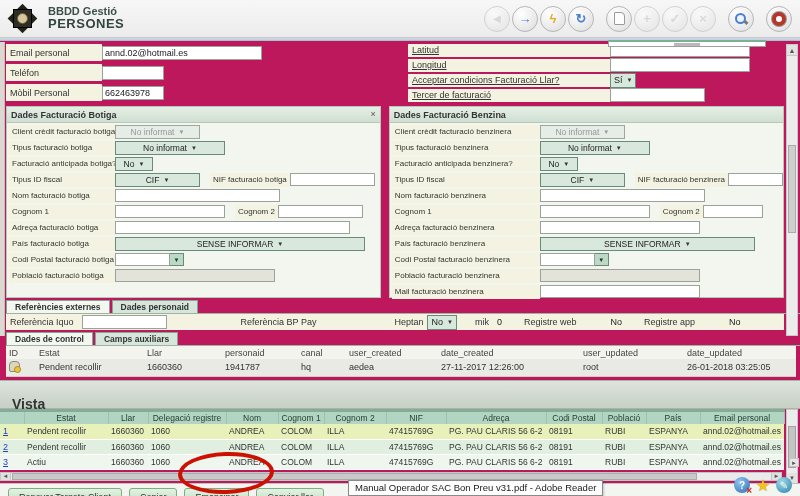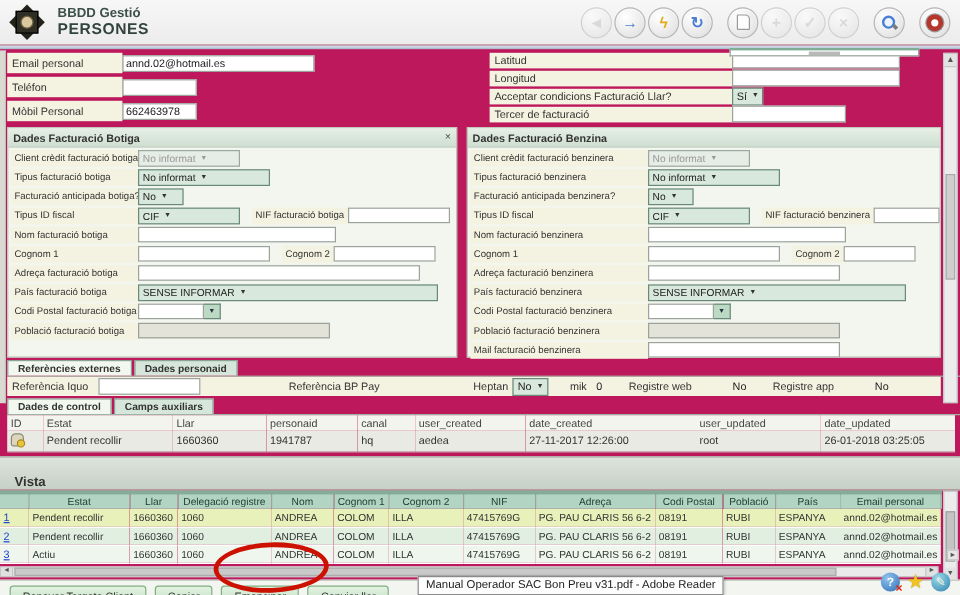--- a/index.html
+++ b/index.html
@@ -28,36 +28,36 @@
   .mag { position:relative; width:14px; height:14px; display:inline-block; }
   .mag::before { content:""; position:absolute; left:1px; top:1px; width:7px; height:7px; border:2px solid #4a7fd4; border-radius:50%; background:#eef4ff; }
   .mag::after { content:""; position:absolute; left:10px; top:9px; width:4px; height:3px; background:#7a7a7a; transform:rotate(45deg); }
   .ring { width:14px; height:14px; border-radius:50%; border:4px solid #b5362a; background:#fff; display:inline-block; box-shadow:0 0 0 1px #999; }
   .hdrsep { height:3px; background:linear-gradient(#cfdbe8,#bfcfdf); border-bottom:1px solid #aebecd; }
 
   
   .flabel { background:#f4f3e1; color:#333; font-size:9px; padding:0 4px; display:inline-flex; align-items:center; height:100%; flex:0 0 auto; overflow:hidden; white-space:nowrap; }
   .ibox { height:14px; border:1px solid #9aa29a; background:#fff; font-family:"Liberation Sans",sans-serif; font-size:9px; padding:0 2px; color:#222; }
   .ibox.dis { background:#e3e3d9; }
-  .sel { height:15px; background:#d8e8dc; border:1px solid #69897a; display:inline-flex; align-items:center; justify-content:flex-start; font-size:9px; color:#222; padding:0 3px; cursor:pointer; flex:0 0 auto; }
+  .sel { height:15px; background:#d8e8dc; border:1px solid #69897a; display:inline-flex; align-items:center; justify-content:center; font-size:9px; color:#222; padding:0 3px; cursor:pointer; flex:0 0 auto; }
   .sel .sa { font-style:normal; font-size:6px; color:#333; margin-left:4px; }
   .sel.dis { background:#e6ece6; border-color:#9aa89e; color:#999; }
   .sel.dis .sa { color:#999; }
 
   .leftrail { position:absolute; left:0; top:42px; width:5px; height:294px; background:#dadad2; border-right:1px solid #c2c2ba; }
 
   
   .topform { position:relative; display:flex; padding:2px 0 0 6px; height:62px; }
   .tf-left { width:394px; }
   .tf-right { position:relative; width:380px; margin-left:8px; }
   .frow { display:flex; align-items:center; height:19px; margin-bottom:1px; }
   .frow .flabel { height:17px; }
   .tf-left .flabel { width:96px; }
   .tf-right .frow { height:14px; margin-bottom:1px; }
-  .tf-right .flabel { width:202px; height:13px; }
+  .tf-right .flabel { width:202px; height:13px;text-decoration:underline; }
   .w160{width:160px}.w140{width:140px}.w95{width:95px}.w62{width:62px}.w85{width:85px}
   .partialfield { position:absolute; right:22px; top:-3px; width:158px; height:7px; background:#fff; border:1px solid #9aa29a; border-top:2px solid #7fae96; }
   .partialfield i { display:block; margin:1px auto 0; width:26px; height:3px; background:#b9b9b9; }
 
   
   .vscroll1 { position:absolute; right:2px; top:44px; width:12px; height:292px; background:#ececec; border:1px solid #c8c8c8; }
   .vscroll1 .arr { display:block; height:11px; text-align:center; font-size:7px; color:#555; background:#e2e2e2; border-bottom:1px solid #c8c8c8; line-height:11px; cursor:pointer; }
   .vscroll1 .thumb { position:absolute; top:100px; left:1px; width:8px; height:88px; background:#cfcfcf; border:1px solid #aaa; }
 
   
@@ -91,21 +91,21 @@
   .sp1{margin-left:70px}.sp3{margin-left:14px}.sp4{margin-left:26px}
 
   
   .ctab { width:790px; margin-left:6px; border-collapse:collapse; table-layout:fixed; }
   .ctab th { font-size:9px; font-weight:normal; color:#444; text-align:left; background:#f3f4ee; height:13px; padding:0 3px; overflow:hidden; white-space:nowrap; }
   .ctab td { font-size:9px; color:#333; background:#e9eae3; height:17px; padding:0 3px; border-bottom:1px solid #cfcfc7; overflow:hidden; white-space:nowrap; }
   .dbicon { position:relative; width:11px; height:11px; background:#ddd6bd; border:1px solid #8a8a7a; border-radius:4px 4px 2px 2px; display:inline-block; }
   .dbicon::after { content:""; position:absolute; right:-2px; bottom:-2px; width:5px; height:5px; border-radius:50%; background:#e8c53a; border:1px solid #a88a20; }
 
   
-  .vistabar { height:29px; margin-top:3px; background:linear-gradient(#dde4dc,#c6d0c5); border-top:1px solid #a9b3a9; border-bottom:1px solid #a9b3a9; font-size:11px; font-weight:bold; color:#333; padding:15px 0 0 12px; }
+  .vistabar { height:29px; margin-top:3px; background:linear-gradient(#dde4dc,#c6d0c5); border-top:1px solid #a9b3a9; border-bottom:1px solid #a9b3a9; font-size:14px; font-weight:bold; color:#333; padding:15px 0 0 12px; }
   .vwrap { position:relative; }
   .vtab { width:784px; border-collapse:collapse; table-layout:fixed; border-top:3px solid #85ac97; }
   .vtab th { background:#b2d4c2; color:#1e3c30; font-size:8.5px; font-weight:normal; height:14px; padding:0 2px; border-right:1px solid #9fc2af; overflow:hidden; white-space:nowrap; text-align:center; }
   .vtab td { font-size:8.5px; color:#333; height:15px; padding:0 3px; border-bottom:1px solid #fff; overflow:hidden; white-space:nowrap; }
   .vtab tr.r1 td { background:#e8f1ba; }
   .vtab tr.r2 td { background:#e0efe0; }
   .vtab tr.r3 td { background:#eef6ee; }
   .rownum { color:#2244cc; text-decoration:underline; cursor:pointer; font-size:9px; }
   .vscroll2 { position:absolute; right:2px; top:0; width:12px; height:75px; background:#ececec; border:1px solid #c8c8c8; }
   .vscroll2 .thumb { position:absolute; top:16px; left:1px; width:8px; height:42px; background:#c4c4c4; border:1px solid #a0a0a0; }

